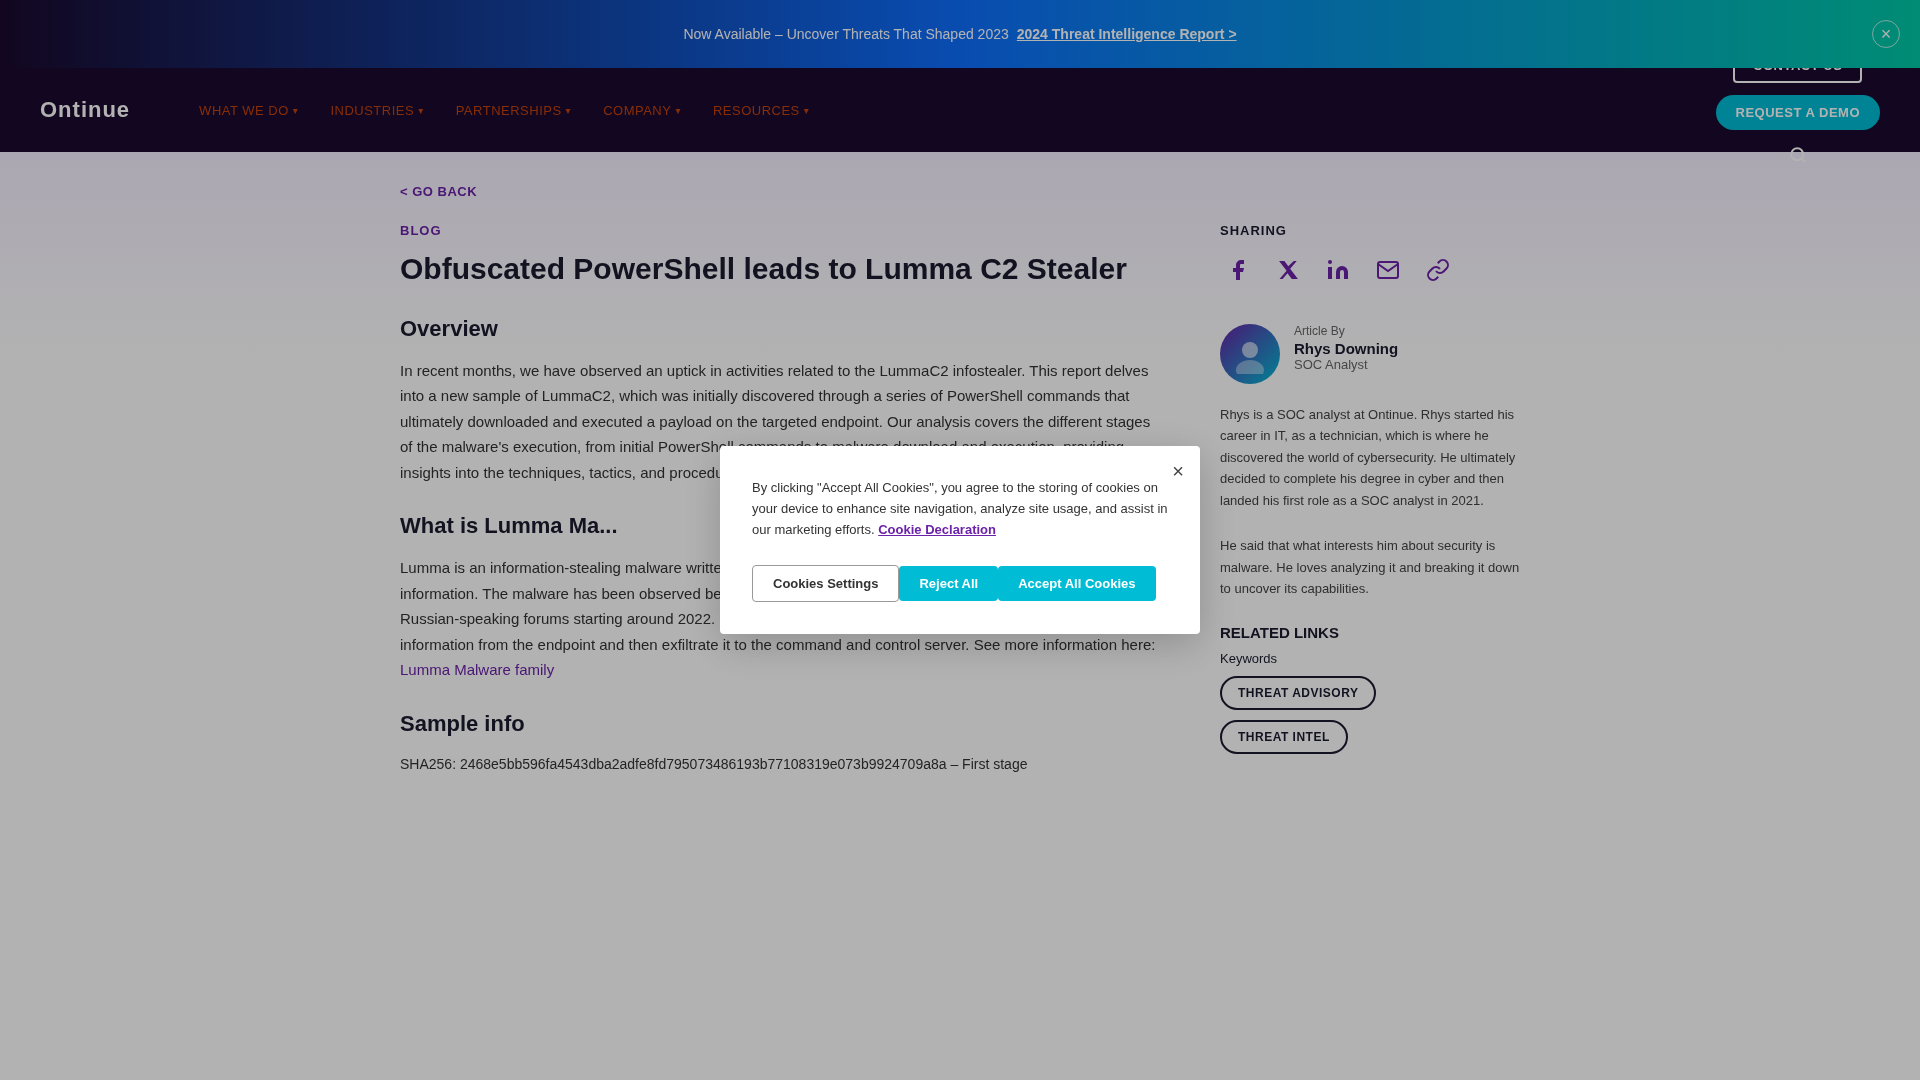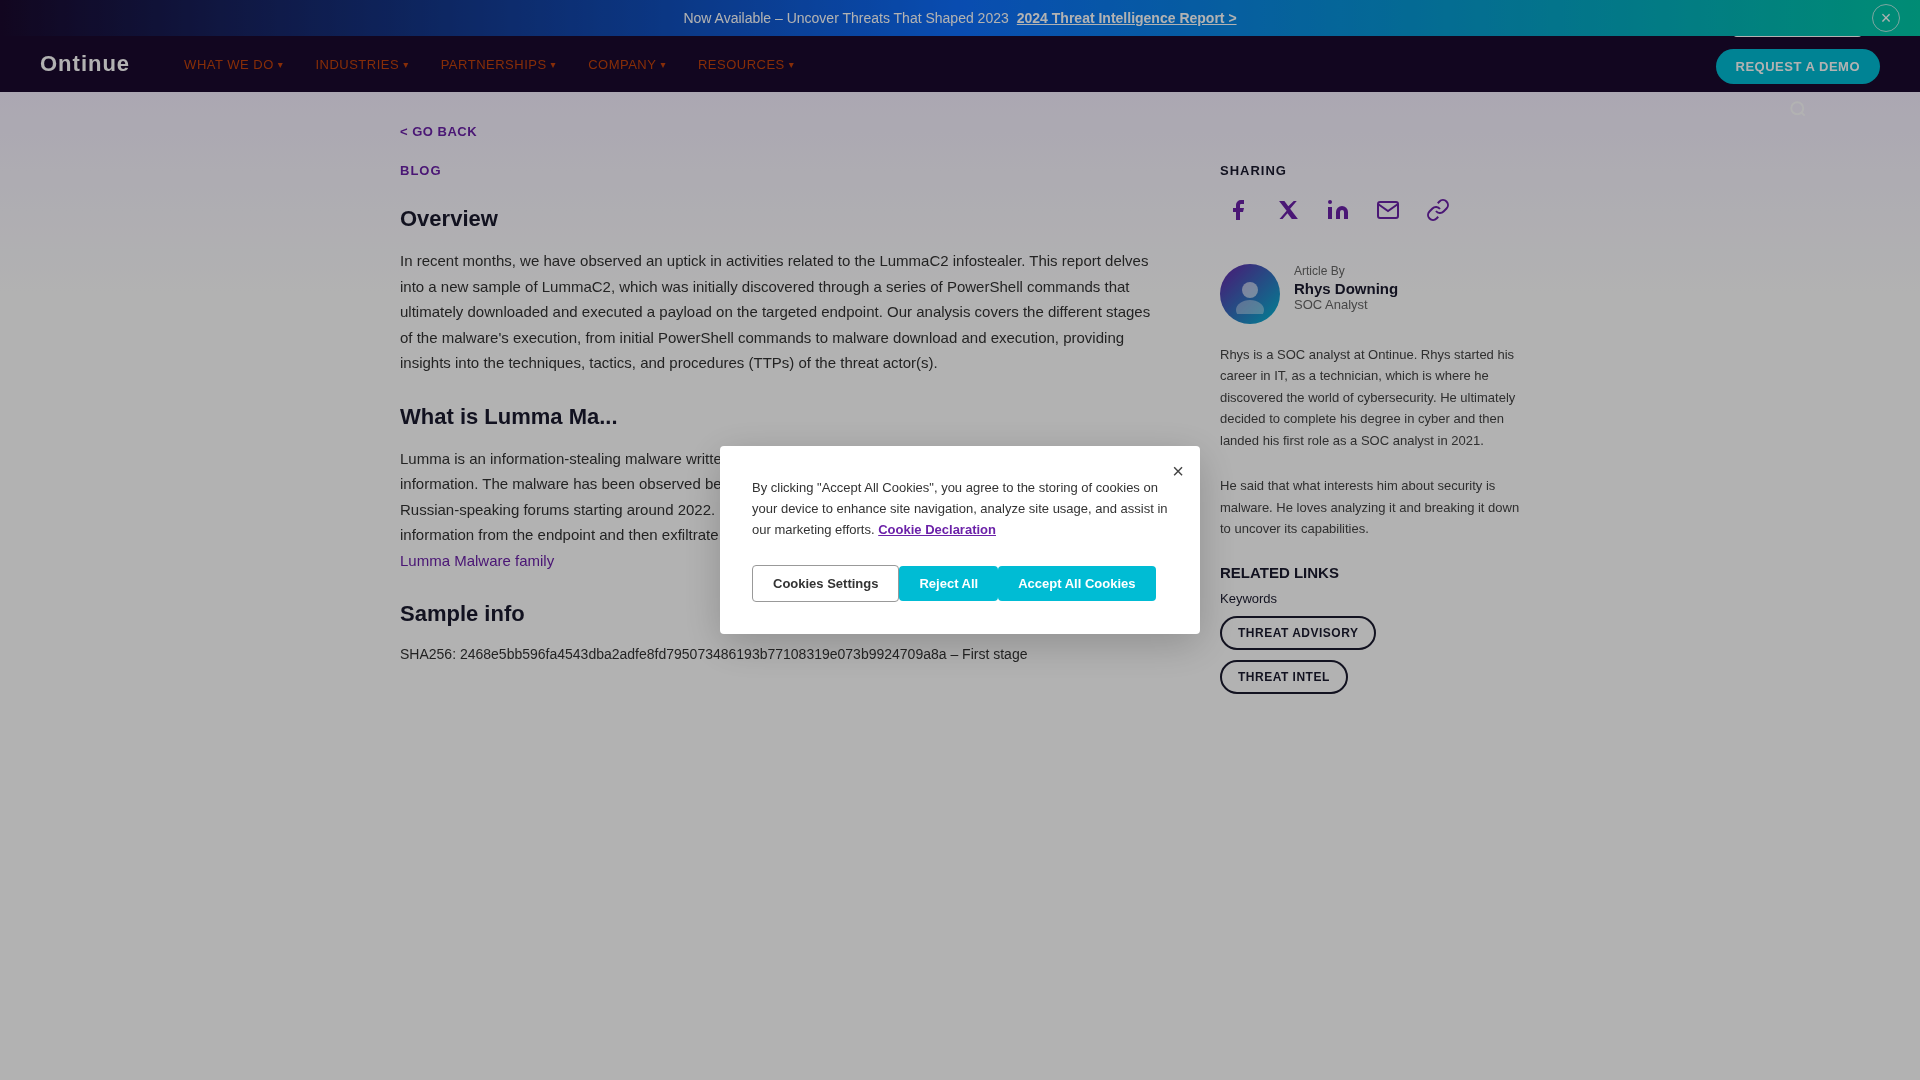--- a/index.html
+++ b/index.html
@@ -3,21 +3,21 @@
   <meta charset="utf-8">
   <style>
     * { margin: 0; padding: 0; box-sizing: border-box; }
     body { font-family: -apple-system, BlinkMacSystemFont, 'Segoe UI', Arial, sans-serif; background: #fff; color: #1a1a2e; overflow-x: hidden; }
 
     
     .top-banner {
       background: linear-gradient(90deg, #1a0a2e 0%, #0d6efd 50%, #00c9a7 100%);
       color: #fff;
       text-align: center;
-      padding: 10px 20px;
+      padding: 26px 20px;
       font-size: 14px;
       display: flex;
       align-items: center;
       justify-content: center;
       gap: 8px;
       position: relative;
     }
     .top-banner a { color: #fff; font-weight: 700; text-decoration: underline; cursor: pointer; }
     .banner-close {
       position: absolute;
@@ -37,22 +37,22 @@
       border-radius: 50%;
       border: 1.5px solid rgba(255,255,255,0.7);
     }
 
     
     .navbar {
       background: #1a0a2e;
       display: flex;
       align-items: center;
       padding: 0 40px;
-      height: 56px;
-      gap: 0;
+      height: 84px;
+      gap: 15px;
     }
     .logo {
       color: #fff;
       font-size: 22px;
       font-weight: 700;
       letter-spacing: 1px;
       margin-right: 40px;
       flex-shrink: 0;
     }
     .nav-links {
@@ -410,20 +410,21 @@
 <div class="page-bg">
   <div class="page-content">
     
     <div class="go-back">&lt; GO BACK</div>
 
     
     <div class="content-grid">
 
       <div class="article-section">
         <div class="article-tag">BLOG</div>
+        <h1 class="article-title">Obfuscated PowerShell leads to Lumma C2 Stealer</h1>
 
         <h2 class="section-heading">Overview</h2>
         <p class="article-body">In recent months, we have observed an uptick in activities related to the LummaC2 infostealer. This report delves into a new sample of LummaC2, which was initially discovered through a series of PowerShell commands that ultimately downloaded and executed a payload on the targeted endpoint. Our analysis covers the different stages of the malware's execution, from initial PowerShell commands to malware download and execution, providing insights into the techniques, tactics, and procedures (TTPs) of the threat actor(s).</p>
 
         <h2 class="section-heading">What is Lumma Ma...</h2>
         <p class="article-body">
           <span>Lumma is an information-stealing malware written in C (programming language) that is designed to steal sensitive information. The malware has been observed being used as Malware-as-a-Service (MaaS), which was seen on Russian-speaking forums starting around 2022. Once the malware infects the target host, it attempts to steal information from the endpoint and then exfiltrate it to the command and control server. See more information here:</span>
           <a>Lumma Malware family</a>
         </p>
 

